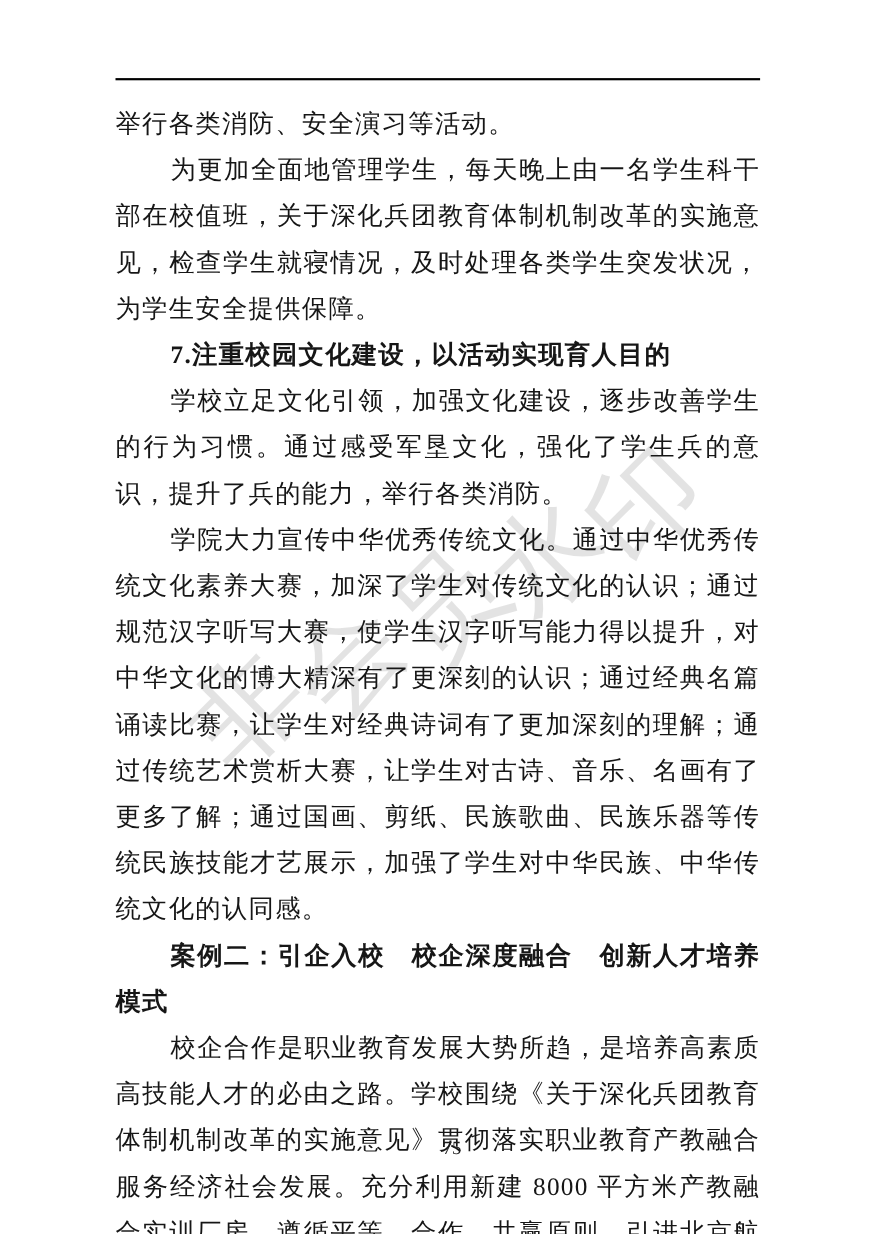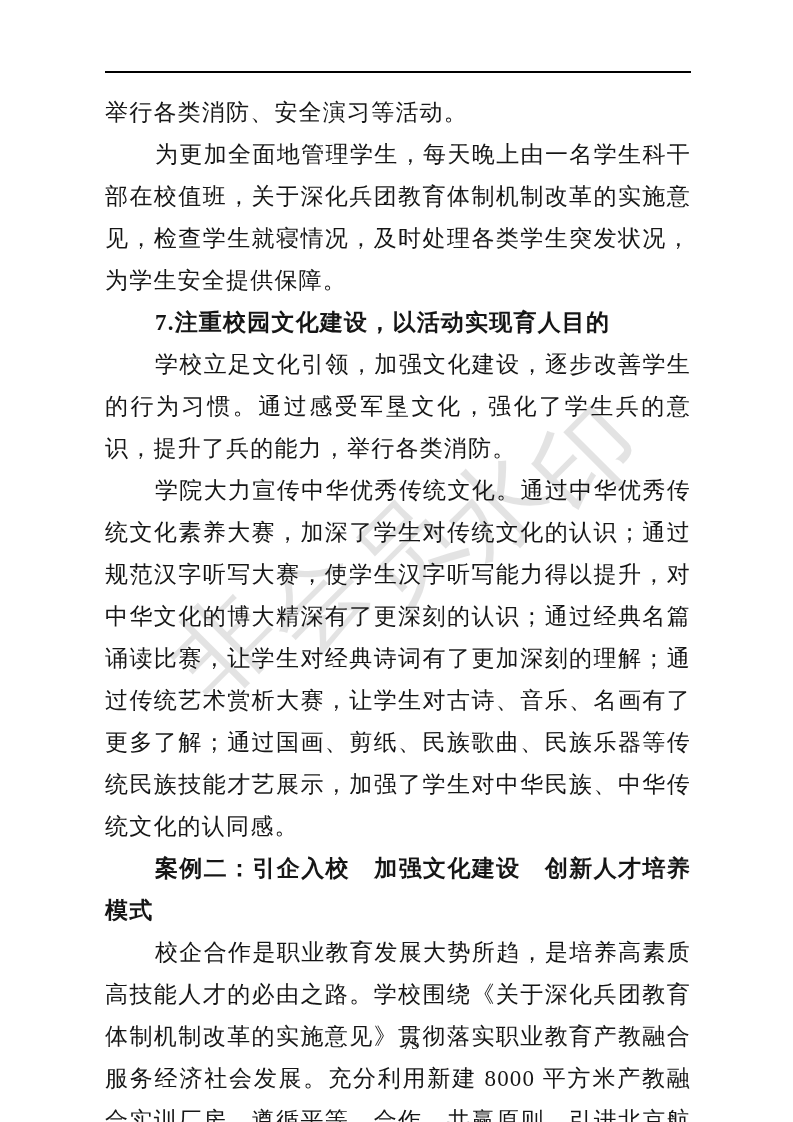--- a/index.html
+++ b/index.html
@@ -90,19 +90,19 @@
   <div class="header-rule"></div>
 
   <div class="watermark"><span class="wm-ch">非</span><span class="wm-ch">会</span><span class="wm-ch">员</span><span class="wm-ch">水</span><span class="wm-ch">印</span></div>
 
   <div class="content">
     <p>举行各类消防、安全演习等活动。</p>
     <p class="indent">为更加全面地管理学生，每天晚上由一名学生科干部在校值班，关于深化兵团教育体制机制改革的实施意见，检查学生就寝情况，及时处理各类学生突发状况，为学生安全提供保障。</p>
     <p class="indent bold">7.注重校园文化建设，以活动实现育人目的</p>
     <p class="indent">学校立足文化引领，加强文化建设，逐步改善学生的行为习惯。通过感受军垦文化，强化了学生兵的意识，提升了兵的能力，举行各类消防。</p>
     <p class="indent">学院大力宣传中华优秀传统文化。通过中华优秀传统文化素养大赛，加深了学生对传统文化的认识；通过规范汉字听写大赛，使学生汉字听写能力得以提升，对中华文化的博大精深有了更深刻的认识；通过经典名篇诵读比赛，让学生对经典诗词有了更加深刻的理解；通过传统艺术赏析大赛，让学生对古诗、音乐、名画有了更多了解；通过国画、剪纸、民族歌曲、民族乐器等传统民族技能才艺展示，加强了学生对中华民族、中华传统文化的认同感。</p>
-    <p class="indent bold">案例二：引企入校　加强文化建设　创新人才培养模式</p>
+    <p class="indent bold">案例二：引企入校　校企深度融合　创新人才培养模式</p>
     <p class="indent">校企合作是职业教育发展大势所趋，是培养高素质高技能人才的必由之路。学校围绕《关于深化兵团教育体制机制改革的实施意见》贯彻落实职业教育产教融合服务经济社会发展。充分利用新建 8000 平方米产教融合实训厂房，遵循平等、合作、共赢原则，引进北京航景创新科技有限公司、</p>
   </div>
 
   <div class="page-number">75</div>
 
 </div>
 
 </body></html>

